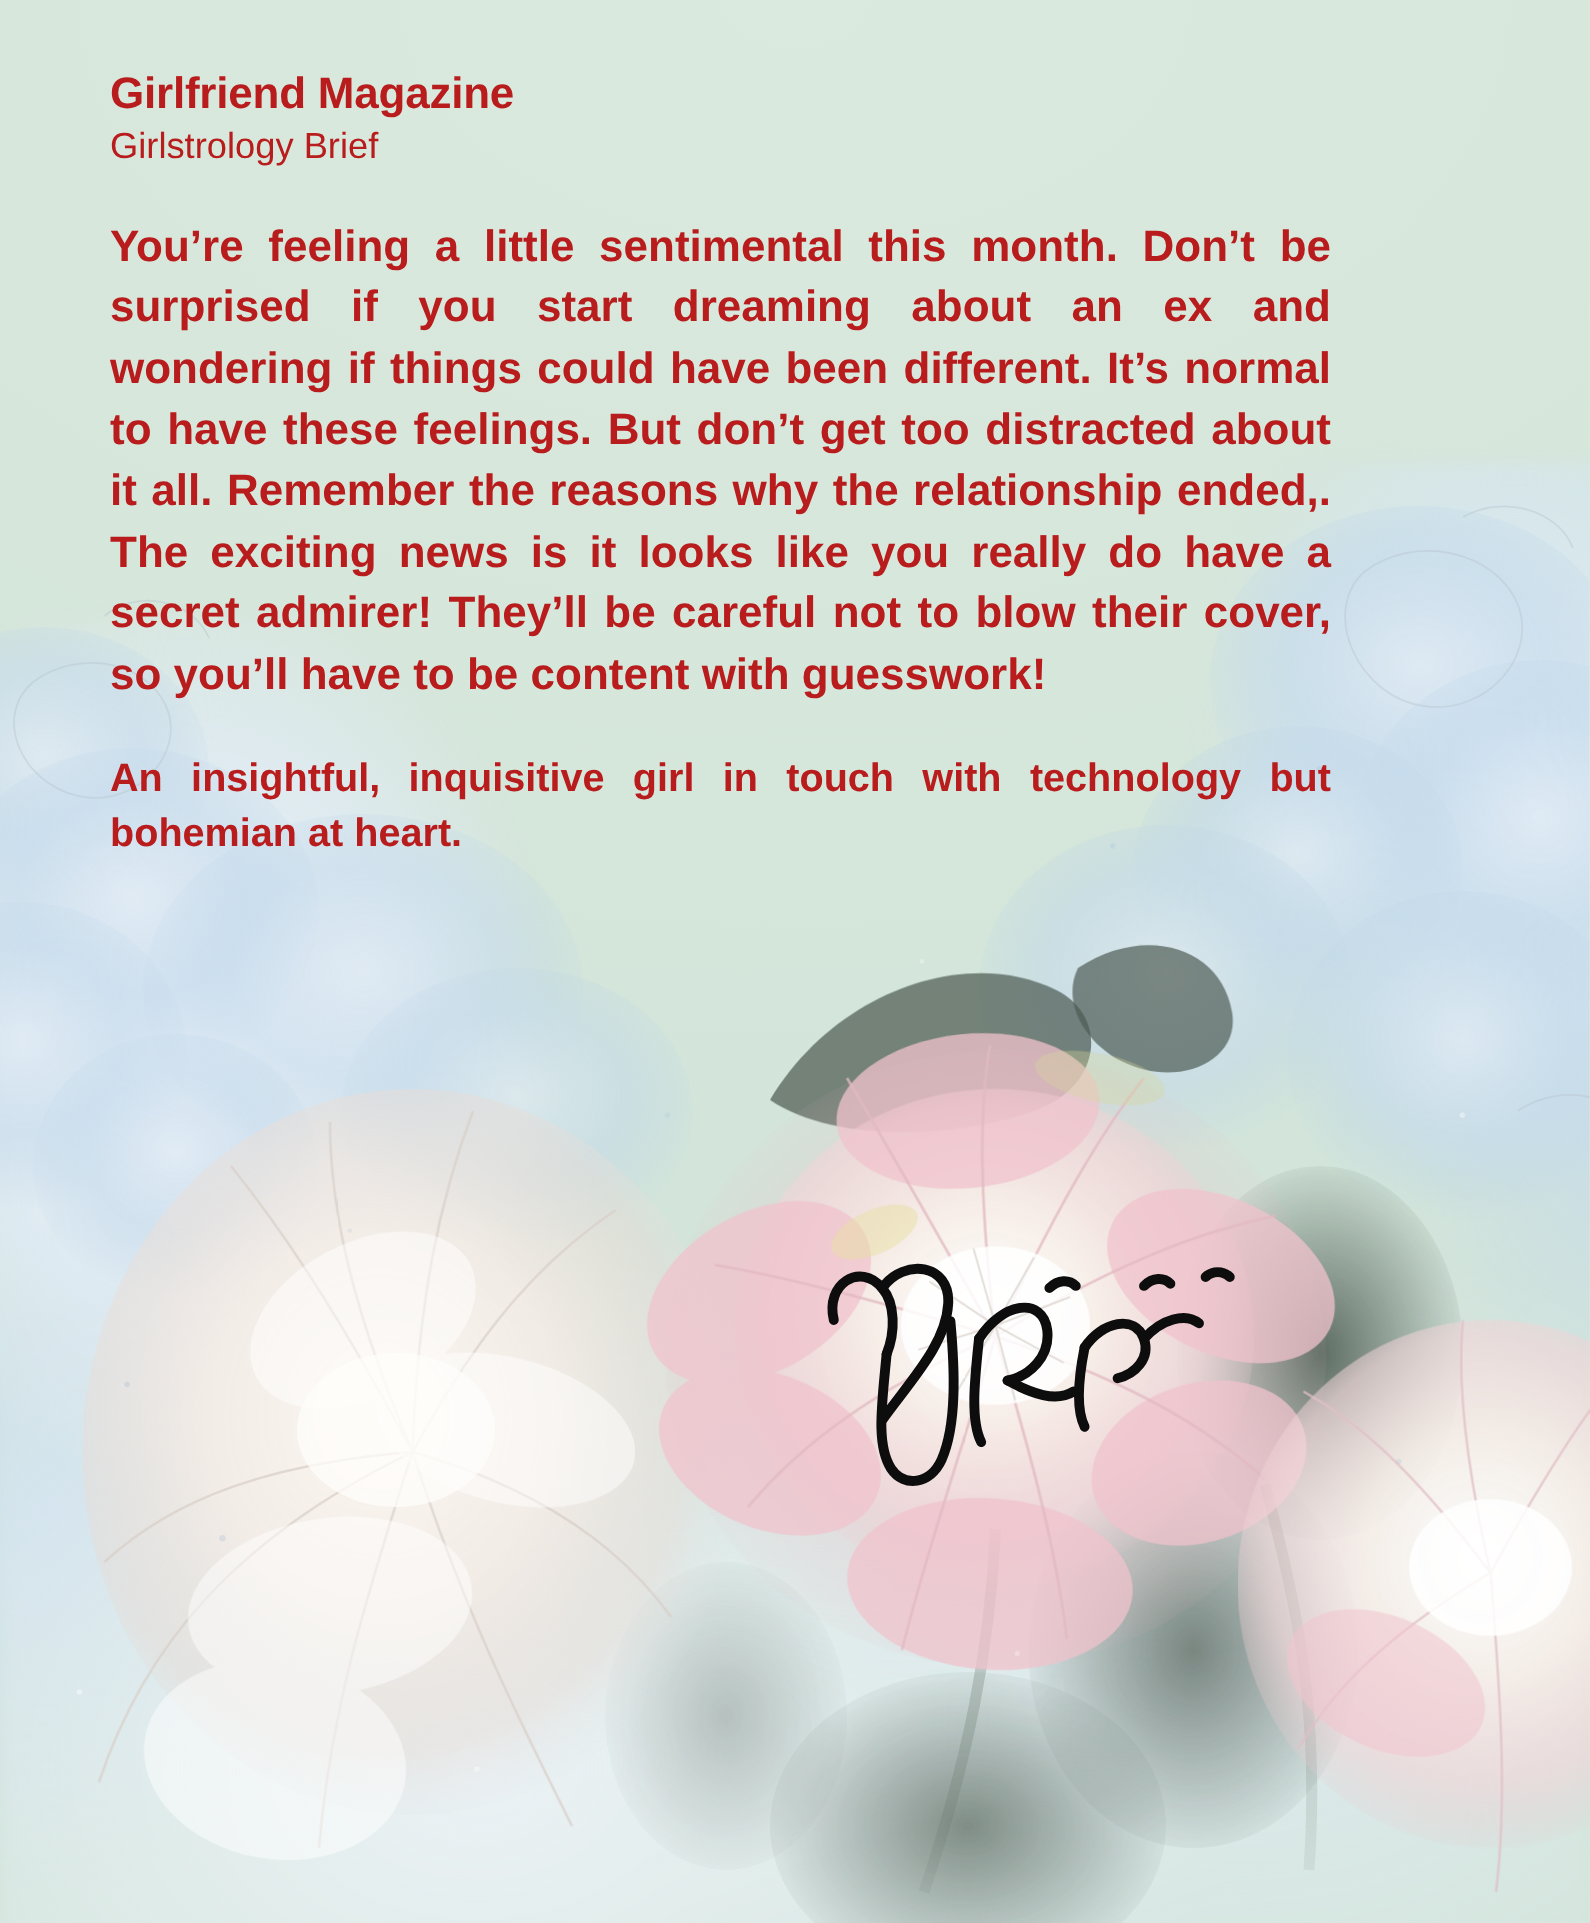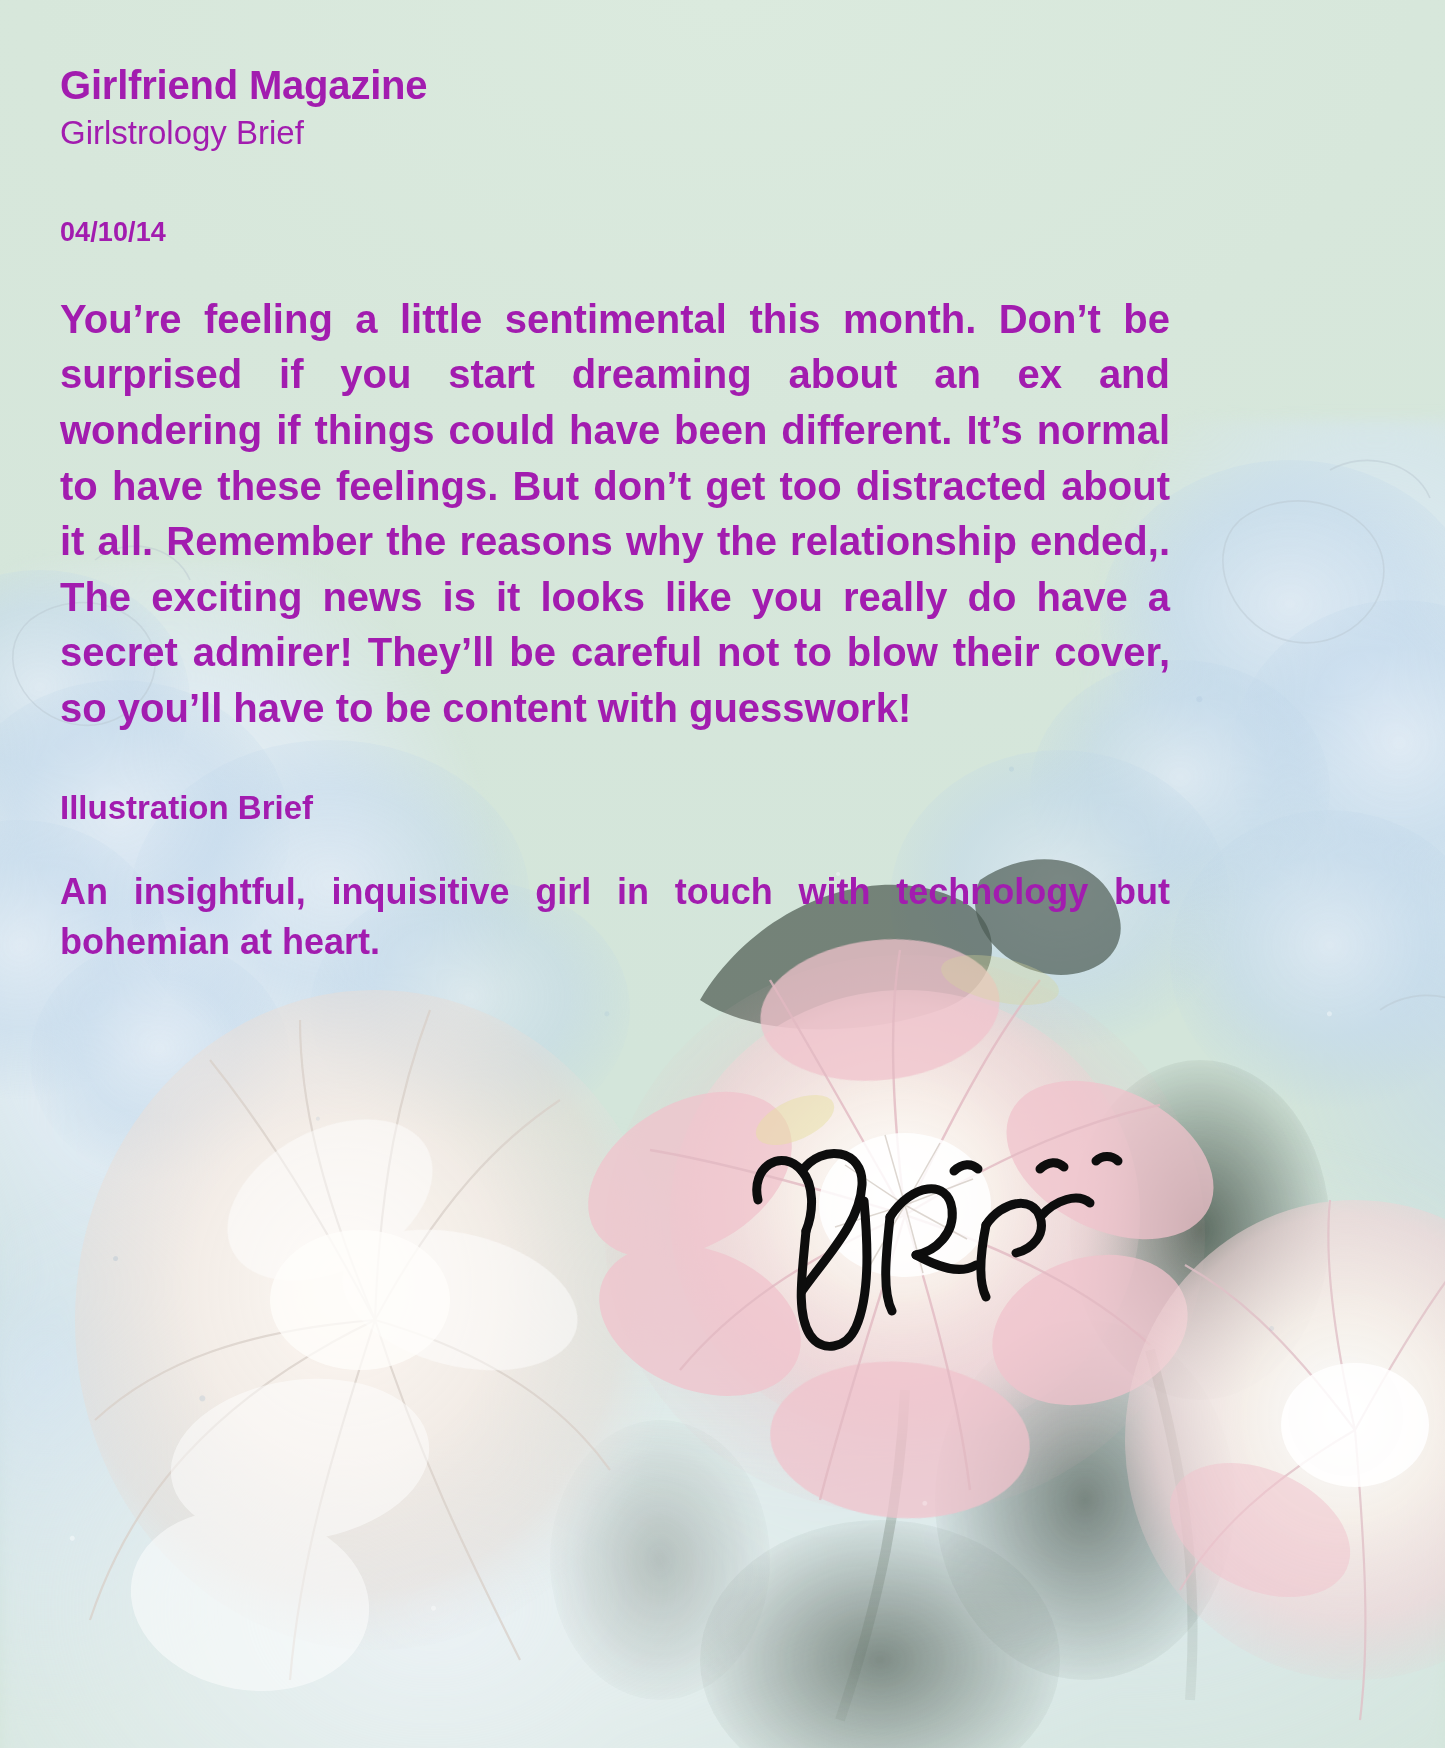--- a/index.html
+++ b/index.html
@@ -90,22 +90,22 @@
     position: absolute;
     inset: 0;
     width: 1445px;
     height: 1748px;
   }
 
   
   .content {
     position: relative;
     z-index: 5;
-    padding: 62px 100px 0 60px;
-    color: #a21caf;
+    padding: 62px 100px 0 100px;
+    color: #b91c1c;
   }
   .masthead {
     font-size: 40px;
     font-weight: 700;
     letter-spacing: -0.2px;
     line-height: 1.18;
     margin: 0;
   }
   .subhead {
     font-size: 33px;
@@ -343,19 +343,17 @@
     <path d="M214 66 C222 58 232 58 238 64"></path>
     <path d="M300 64 C308 56 318 56 324 62"></path>
     <path d="M356 56 C362 50 372 50 378 56"></path>
   </g>
 </svg>
 
 <div class="content">
   <h1 class="masthead">Girlfriend Magazine</h1>
   <h2 class="subhead">Girlstrology Brief</h2>
 
-  <p class="date">04/10/14</p>
 
   <p class="body-copy">You’re feeling a little sentimental this month. Don’t be surprised if you start dreaming about an ex and wondering if things could have been different. It’s normal to have these feelings. But don’t get too distracted about it all. Remember the reasons why the relationship ended,. The exciting news is it looks like you really do have a secret admirer! They’ll be careful not to blow their cover, so you’ll have to be content with guesswork!</p>
 
-  <h3 class="section-title">Illustration Brief</h3>
   <p class="brief-copy">An insightful, inquisitive girl in touch with technology but bohemian at heart.</p>
 </div>
 
 </body></html>

